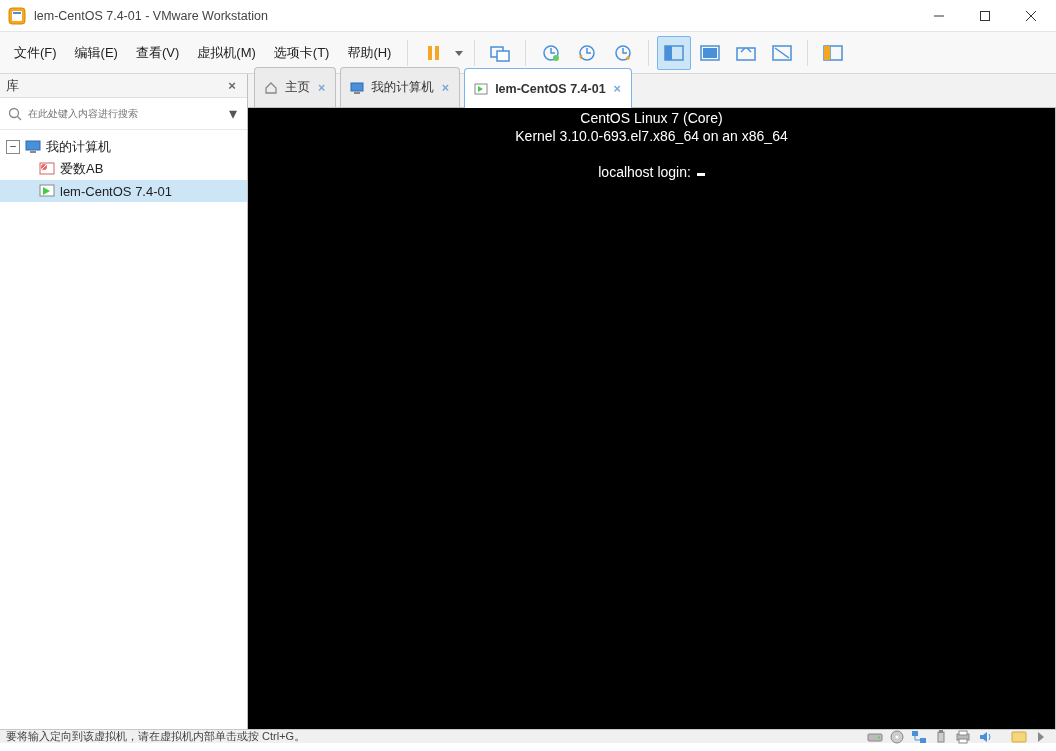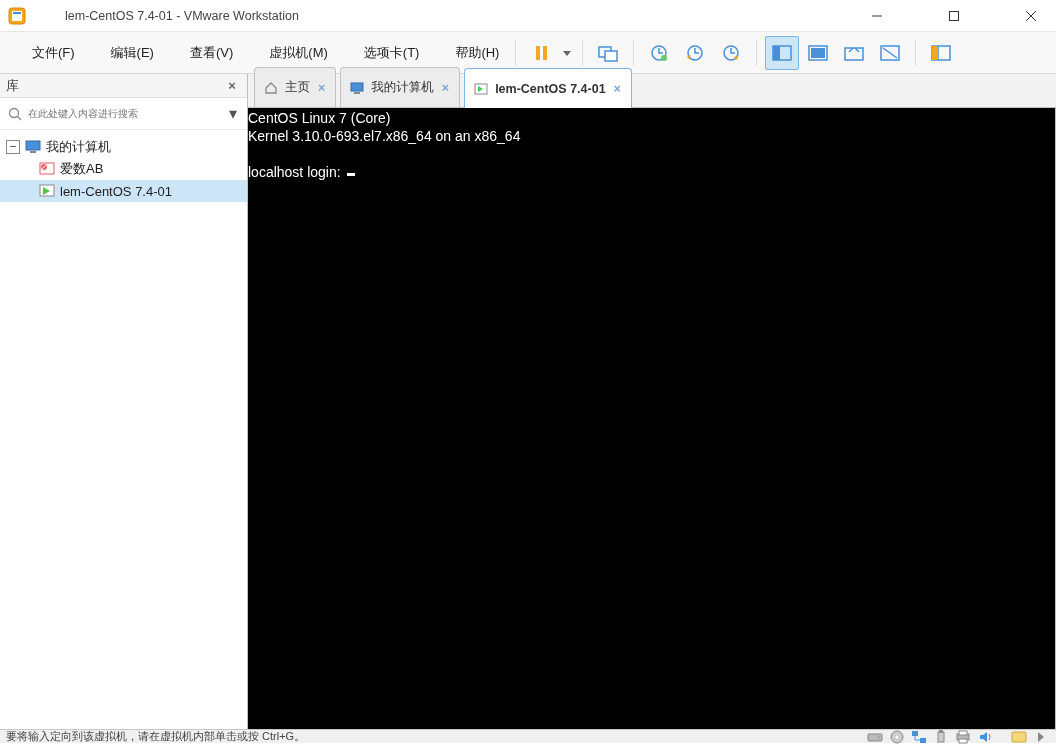--- a/index.html
+++ b/index.html
@@ -1,27 +1,27 @@
 <!DOCTYPE html>
 <html><head>
 <meta charset="utf-8">
 <style>
 * { box-sizing: border-box; margin: 0; padding: 0; font-family: "Microsoft YaHei", "Segoe UI", Tahoma, sans-serif; }
 html, body { width: 1056px; height: 751px; background: #fff; overflow: hidden; }
 
 
-.titlebar { height: 32px; background: #fff; display: flex; align-items: center; padding: 0 2px 0 8px; border-bottom: 1px solid #e5e5e5; gap: 31px; }
+.titlebar { height: 32px; background: #fff; display: flex; align-items: center; padding: 0 2px 0 8px; border-bottom: 1px solid #e5e5e5; }
 .titlebar .app-icon { width: 18px; height: 18px; margin-right: 8px; display:flex; align-items:center; justify-content:center; }
 .titlebar .title-text { font-size: 12.5px; color: #444; flex: 1; }
 .winbtn { width: 46px; height: 30px; display: flex; align-items: center; justify-content: center; color: #555; }
 .winbtn svg { display:block; }
 
 
 .menubar { height: 42px; background: #f8f8f8; border-bottom: 1px solid #d8d8d8; display: flex; align-items: center; padding: 0 6px; gap: 2px; }
-.menu-item { font-size: 13px; color: #222; padding: 4px 8px; cursor: default; margin-left: 18px; }
+.menu-item { font-size: 13px; color: #222; padding: 4px 8px; cursor: default; }
 .tool-sep { width: 1px; height: 26px; background: #dcdcdc; margin: 0 6px; }
 .toolbtn { width: 34px; height: 34px; display:flex; align-items:center; justify-content:center; border-radius:2px; }
 .toolbtn svg { display:block; }
 .toolbtn.active { background:#cde6f7; border:1px solid #7eb4ea; }
 .dropdown-arrow { width:14px; display:flex; align-items:center; justify-content:center; }
 
 .content { display: flex; height: calc(751px - 32px - 42px - 22px); }
 
 .sidebar { width: 248px; border-right: 1px solid #c0c0c0; background:#fff; display:flex; flex-direction:column; }
 .sidebar-header { height: 24px; display:flex; align-items:center; padding: 0 6px; font-size:13px; color:#333; border-bottom:1px solid #e0e0e0; background:#f5f5f5; }
@@ -38,21 +38,21 @@
 .tree-icon { width:18px; height:18px; margin-right:4px; display:flex; align-items:center; justify-content:center; }
 
 
 .main { flex:1; display:flex; flex-direction:column; background:#fff; }
 .tabbar { height:34px; background:#f2f2f2; border-bottom:1px solid #c0c0c0; display:flex; align-items:flex-end; padding:0 6px; gap:4px; }
 .tab { height:40px; background:#ececec; border:1px solid #c0c0c0; border-bottom:none; border-radius:4px 4px 0 0; display:flex; align-items:center; padding:0 8px; font-size:12.5px; color:#333; gap:6px; }
 .tab.active { background:#fff; border-color:#7eb4ea; position:relative; top:1px; font-weight:bold; }
 .tab .tab-icon { width:16px; height:16px; display:flex; align-items:center; justify-content:center; }
 .tab .tab-close { color:#7aa7d6; font-weight:bold; cursor:default; padding:0 2px; font-family: Arial; }
 
-.terminal { flex:1; background:#000; color:#fff; font-family: "Consolas","Courier New",monospace; font-size:14px; line-height:17px; padding:2px 0 0 0; white-space:pre; overflow:hidden; border-right:1px solid #c0c0c0; }
+.terminal { flex:1; background:#000; color:#fff; font-family: "Consolas","Courier New",monospace; font-size:14px; line-height:17px; padding:2px 0 0 0; white-space:pre; overflow:hidden; border-right:1px solid #c0c0c0;text-align:center; }
 .cursor { display:inline-block; width:8px; height:3px; background:#fff; vertical-align:baseline; margin-left:2px; position:relative; top:-1px; }
 
 
 .statusbar { height:14px; background:#f0f0f0; border-top:1px solid #c8c8c8; display:flex; align-items:center; padding:0 6px; font-size:11px; color:#444; }
 .status-icons { margin-left:auto; display:flex; gap:4px; align-items:center; }
 .status-ic { width:18px; height:16px; display:flex; align-items:center; justify-content:center; }
 .status-sep { width:8px; }
 </style>
 </head>
 <body>

